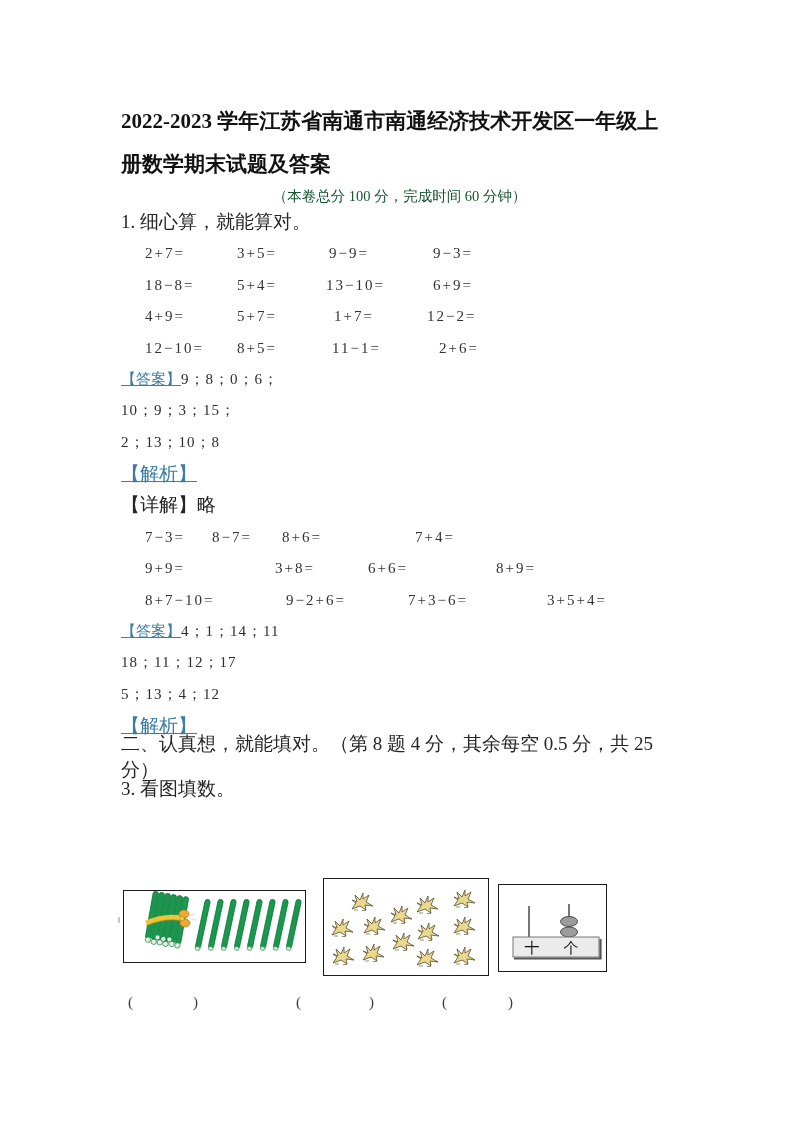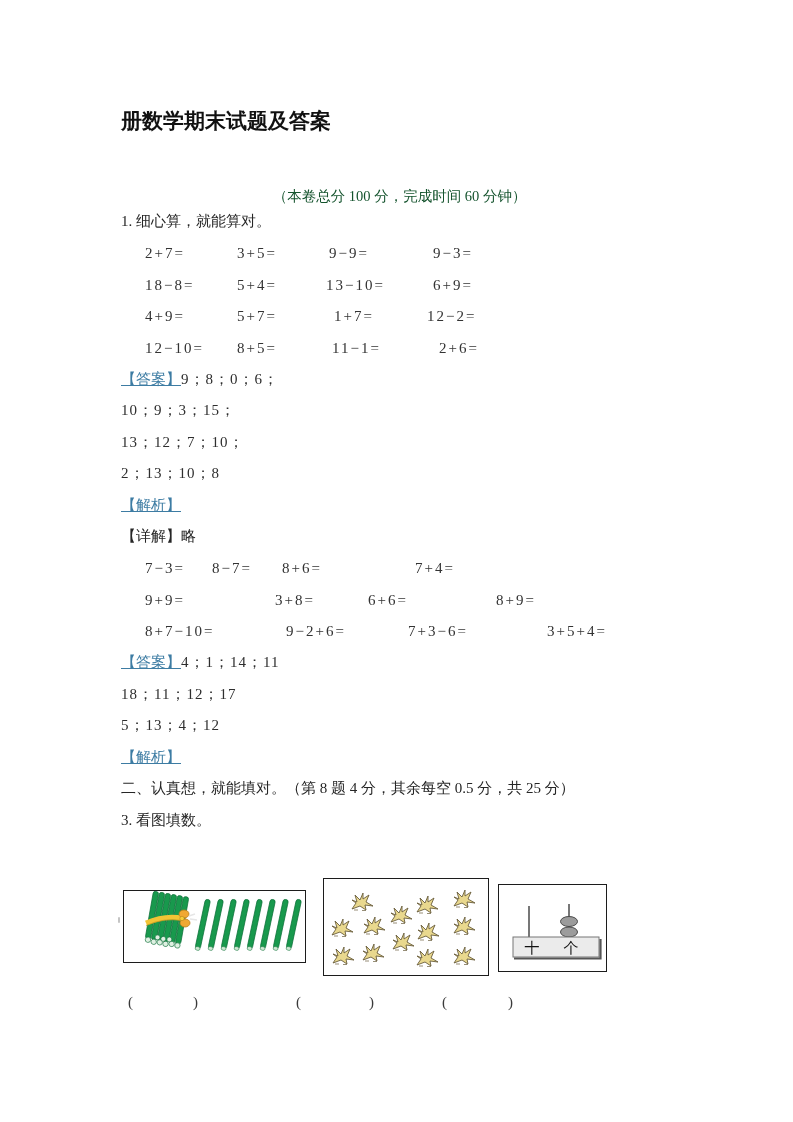--- a/index.html
+++ b/index.html
@@ -12,21 +12,21 @@
   .content { position:absolute; left:121px; top:0; width:557px; height:1122px; }
 
   .title { position:absolute; top:100px; left:0; width:100%;
     font-size:21px; font-weight:bold; line-height:43px; color:#111; }
   .title div { white-space:nowrap; }
 
   .subtitle { position:absolute; top:182px; left:0; width:100%;
     height:28px; line-height:28px; text-align:center; font-size:14.5px; color:#14532d; }
 
   .flow { position:absolute; top:206px; left:0; width:100%; }
-  .bodyline { height:31.5px; display:flex; align-items:center; font-size:15px; }
+  .bodyline { height:31.5px; display:flex; align-items:center; font-size:19px; }
   .exprow { position:relative; height:31.5px; }
   .exprow span { position:absolute; top:50%; transform:translateY(-50%);
     white-space:nowrap; font-size:15px; letter-spacing:2px; color:#333;margin-left:24px; }
   .ansline { font-size:15px; letter-spacing:1px; color:#2e2e2e; }
   .blue { color:#3d7ca3; letter-spacing:0;text-decoration:underline; }
   .lbl { letter-spacing:0; }
 
   .figures { position:absolute; top:877px; left:0; width:100%; height:100px; }
   .imgbox { position:absolute; background:#fff; border:1.3px solid #1c1c1c; }
   .stray { position:absolute; left:-3px; top:40px; width:2px; height:6px;
@@ -35,20 +35,21 @@
   .blanks { position:absolute; top:980px; left:0; width:100%; height:44px; }
   .blanks span { position:absolute; top:0; line-height:44px; font-size:15px; color:#3a3a3a; }
 </style>
 </head>
 <body>
 
 <div class="page">
   <div class="content">
 
     <div class="title">
+      <div>2022-2023 学年江苏省南通市南通经济技术开发区一年级上</div>
       <div>册数学期末试题及答案</div>
     </div>
 
     <div class="subtitle">（本卷总分 100 分，完成时间 60 分钟）</div>
 
     <div class="flow">
 
       <div class="bodyline">1. 细心算，就能算对。</div>
 
       <div class="exprow">
@@ -75,23 +76,20 @@
         <span style="left:187px">11−1=</span>
         <span style="left:294px">2+6=</span>
       </div>
 
       <div class="bodyline ansline">
         <span class="blue lbl">【答案】</span>
           <span>9；8；0；6；</span>
       </div>
       <div class="bodyline ansline">
         <span>10；9；3；15；</span>
-      </div>
-      <div class="bodyline ansline">
-        <span>13；12；7；10；</span>
       </div>
       <div class="bodyline ansline">
         <span>2；13；10；8</span>
       </div>
       <div class="bodyline">
         <span class="blue lbl">【解析】</span>
       </div>
       <div class="bodyline">
         <span class="lbl">【详解】</span>
           <span>略</span>

